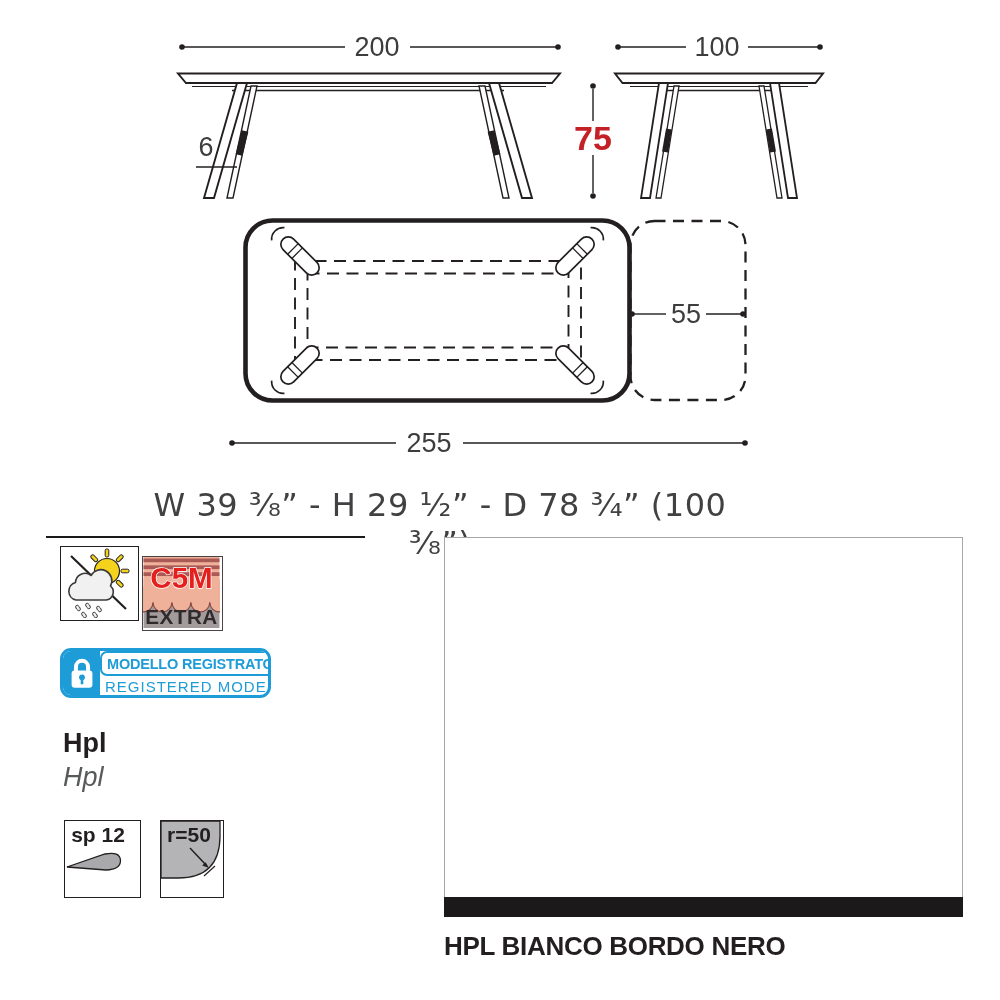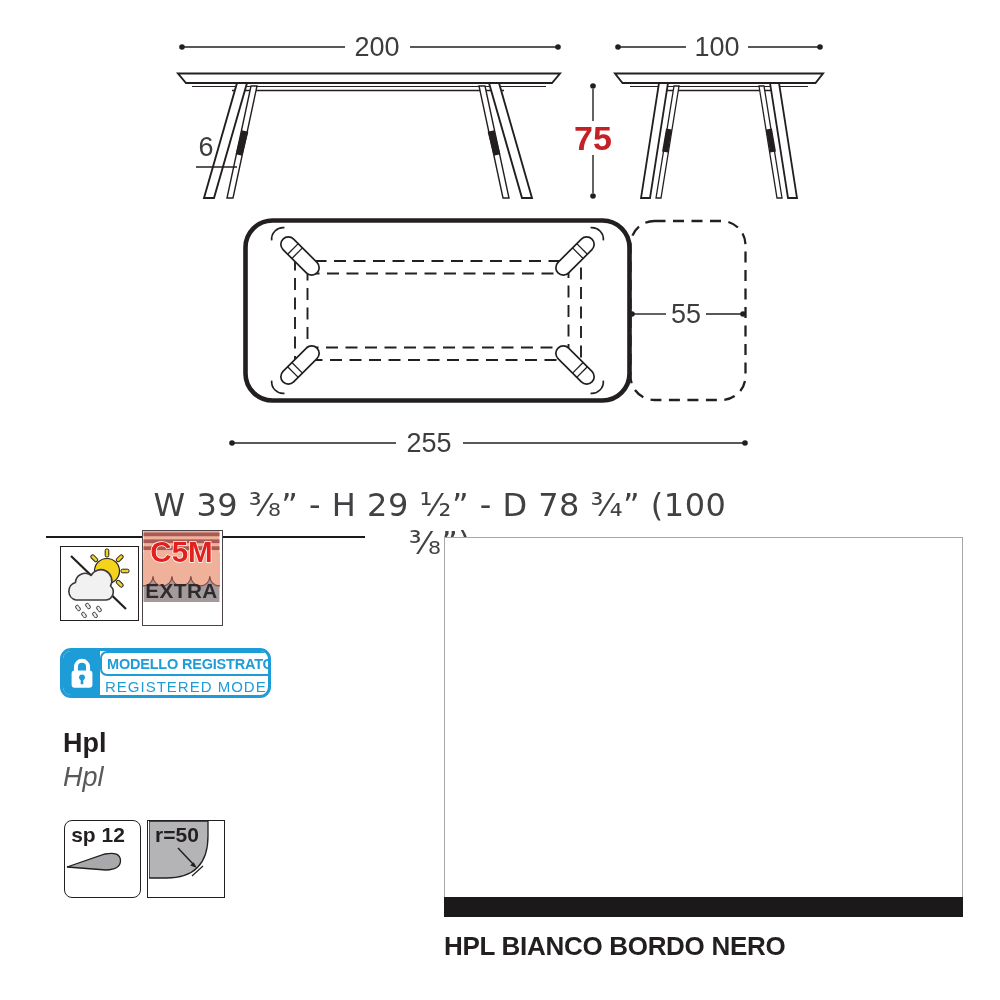--- a/index.html
+++ b/index.html
@@ -6,32 +6,32 @@
   body{width:1000px;height:1000px;position:relative;font-family:"Liberation Sans",sans-serif;color:#231f20;overflow:hidden;}
   .abs{position:absolute;}
   svg text{font-family:"Liberation Sans","DejaVu Sans",sans-serif;}
   .dimtxt{font-size:27px;fill:#3d3d3d;}
   .dimred{font-size:34px;fill:#c42127;font-weight:bold;}
   #imperial{left:150px;top:486px;width:580px;text-align:center;font-size:32px;color:#414042;
             font-family:"DejaVu Sans","Liberation Sans",sans-serif;letter-spacing:.5px;}
   #divider{left:46px;top:536px;width:319px;height:2px;background:#1a1a1a;}
   .iconbox{border:1.6px solid #231f20;background:#fff;box-sizing:border-box;}
   #weather-box{left:60px;top:546px;width:79px;height:75px;}
-  #c5m-box{left:142px;top:530px;width:81px;height:96px;border-color:#4a4446;}
+  #c5m-box{left:142px;top:556px;width:81px;height:75px;border-color:#4a4446;}
   #reg-badge{left:60px;top:648px;width:211px;height:50px;border:3px solid #1e9cd7;border-radius:11px;
              box-sizing:border-box;display:flex;overflow:hidden;background:#fff;}
   #reg-lock-block{width:37px;background:#1e9cd7;display:flex;align-items:center;justify-content:center;flex:none;}
   #reg-texts{flex:1;display:flex;flex-direction:column;}
   #reg-line1{border:2px solid #1e9cd7;border-radius:7px;margin:0;padding:1px 5px 0 5px;
              font-weight:bold;font-size:14.5px;letter-spacing:-.2px;color:#1e9cd7;line-height:20px;white-space:nowrap;}
   #reg-line2{padding:1px 5px;font-size:15px;letter-spacing:1px;color:#1e9cd7;line-height:19px;white-space:nowrap;}
   #hpl-title{left:63px;top:728px;font-size:27px;font-weight:bold;color:#231f20;}
   #hpl-sub{left:63px;top:762px;font-size:27px;font-style:italic;color:#58595b;}
-  #sp12-box{left:64px;top:820px;width:77px;height:78px;border-radius:8px;}
-  #r50-box{left:147px;top:820px;width:78px;height:78px;text-align:center;}
+  #sp12-box{left:64px;top:820px;width:77px;height:78px;}
+  #r50-box{left:160px;top:820px;width:64px;height:78px;}
   #swatch{left:444px;top:537px;width:519px;height:380px;border:1px solid #a7a7a9;box-sizing:border-box;background:#fff;}
   #swatch-bar{position:absolute;left:-1px;right:-1px;bottom:-1px;height:20px;background:#1b191a;}
   #swatch-label{left:444px;top:931px;font-size:26px;font-weight:bold;letter-spacing:-.3px;color:#231f20;white-space:nowrap;}
 </style>
 </head>
 <body>
 
 <svg class="abs" style="left:0;top:0" width="1000" height="525" viewBox="0 0 1000 525">
   <g stroke="#231f20" fill="none" stroke-width="1.6">
 

